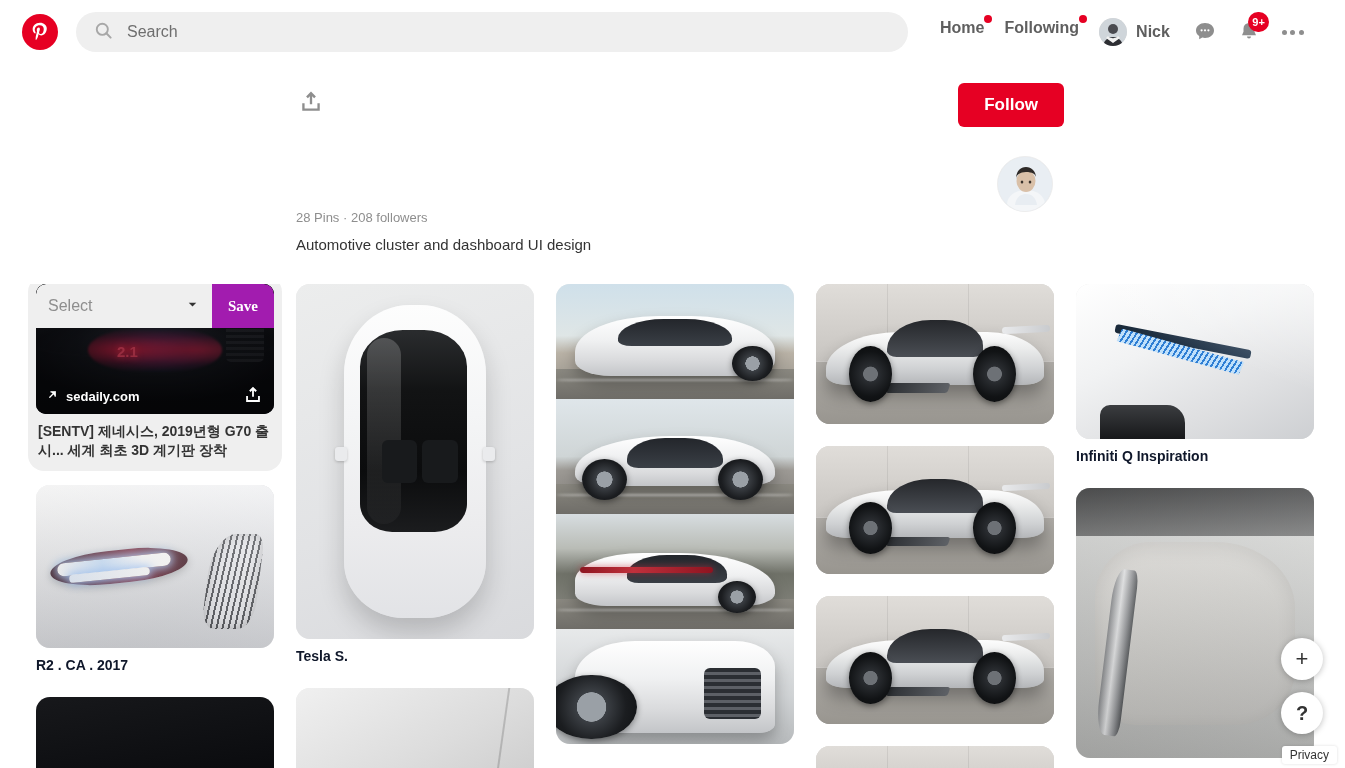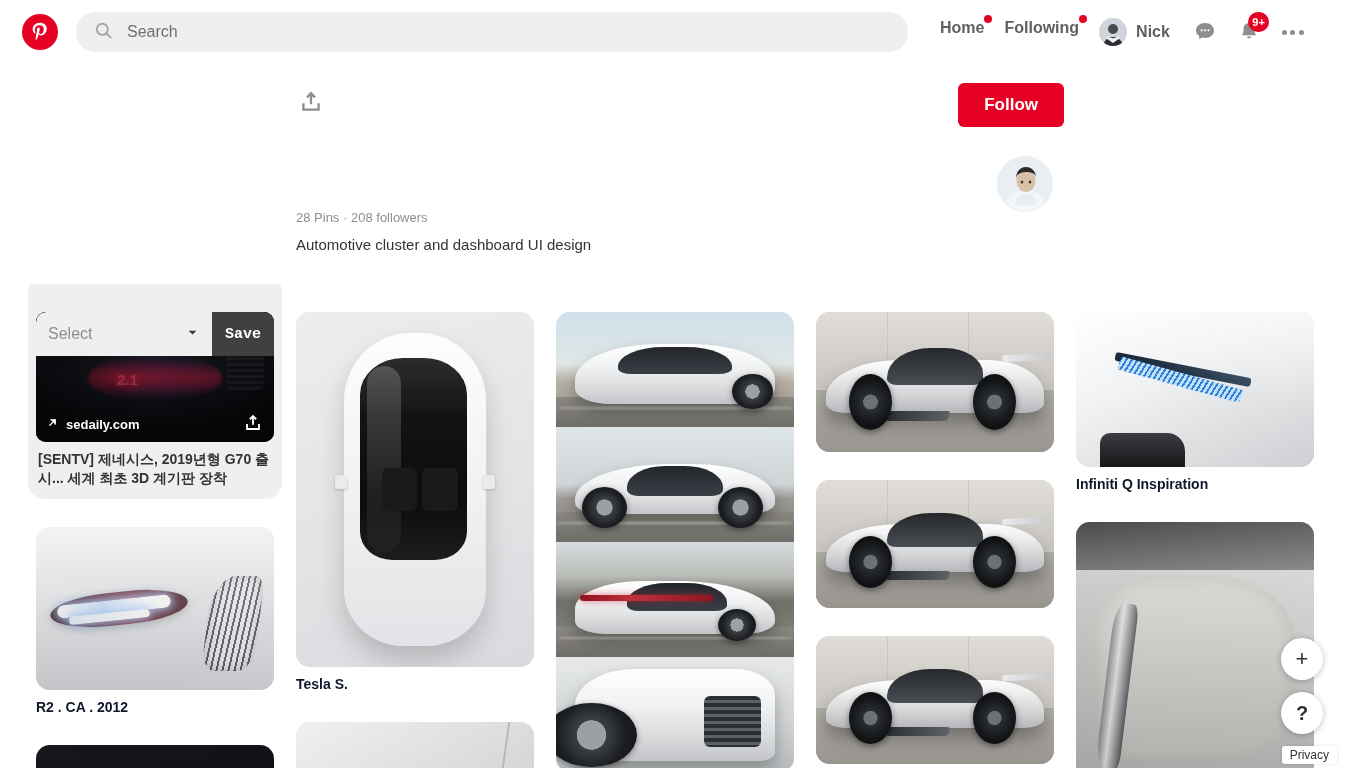--- a/index.html
+++ b/index.html
@@ -157,21 +157,20 @@
   }
   .col { position: absolute; top: 0; width: 238px; }
   .pin { position: relative; margin-bottom: 22px; }
   .pin-img {
     width: 100%;
     border-radius: 14px;
     overflow: hidden;
     position: relative;
     display: block;
     background: #e9e9e9;
-    margin-top: 28px;
   }
   .pin-cap {
     font-size: 14px; font-weight: bold; color: #0f172a;
     margin-top: 8px; line-height: 1.35;
   }
 
   
   .pin-hover {
     background: #efefef;
     border-radius: 16px;
@@ -190,27 +189,27 @@
     flex: 1 1 auto;
     background: #efefef;
     border-top-left-radius: 10px;
     display: flex; align-items: center;
     padding: 0 12px;
     cursor: pointer;
   }
   .select-wrap .sel-label { font-size: 16px; color: #8e8e8e; flex: 1 1 auto; }
   .save-btn {
     width: 62px;
-    background: #404040;
+    background: #a21caf;
     color: #fff;
     font-size: 15px; font-weight: bold;
     display: flex; align-items: center; justify-content: center;
     border: 0; cursor: pointer;
     border-top-right-radius: 10px;
-    font-family: Liberation Mono, monospace;
+    font-family: Liberation Serif, serif;
   }
   .attrib {
     position: absolute; left: 10px; bottom: 10px;
     display: flex; align-items: center;
     color: #fff; font-size: 13px; font-weight: bold;
     z-index: 5;
   }
   .attrib .arr { margin-right: 7px; }
   .pin-share {
     position: absolute; right: 10px; bottom: 8px;
@@ -594,21 +593,21 @@
       <div class="pin-img" style="height:163px;">
         <div class="art art-headlight">
           <div class="hl-body"></div>
           <div class="hl-lamp"></div>
           <div class="hl-led"></div>
           <div class="hl-led2"></div>
           <div class="hl-grille"></div>
           <div class="hl-shade"></div>
         </div>
       </div>
-      <div class="pin-cap">R2 . CA . 2012</div>
+      <div class="pin-cap">R2 . CA . 2017</div>
     </div>
 
     <div class="pin">
       <div class="pin-img" style="height:120px;">
         <div class="art art-black"></div>
       </div>
     </div>
   </div>
 
   <div class="col" style="left:296px;">

